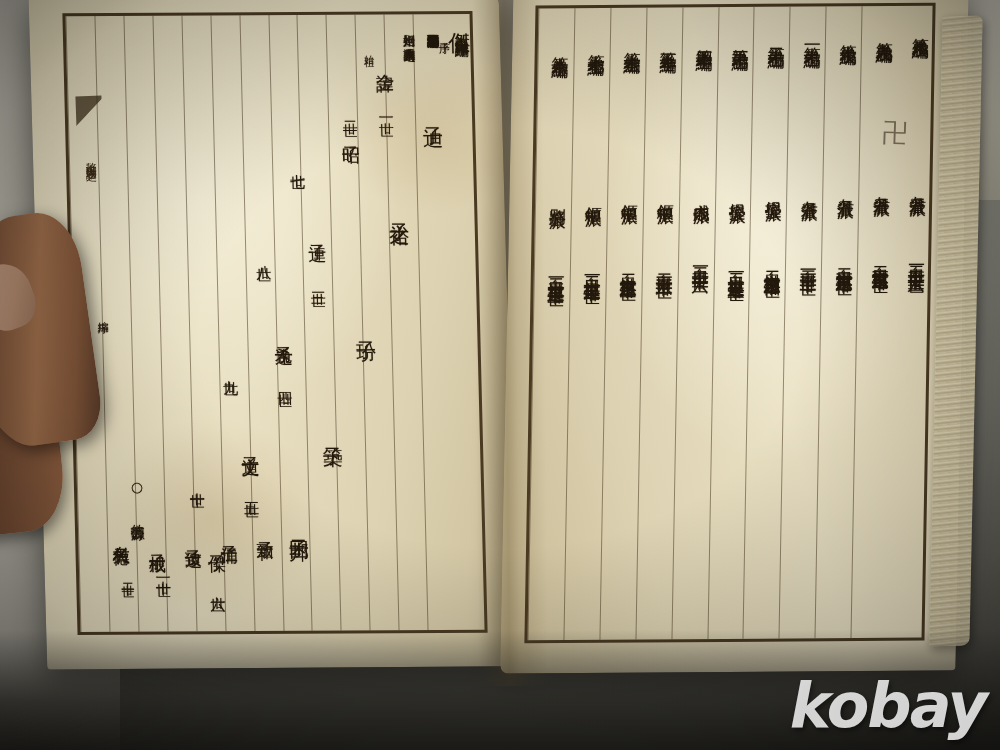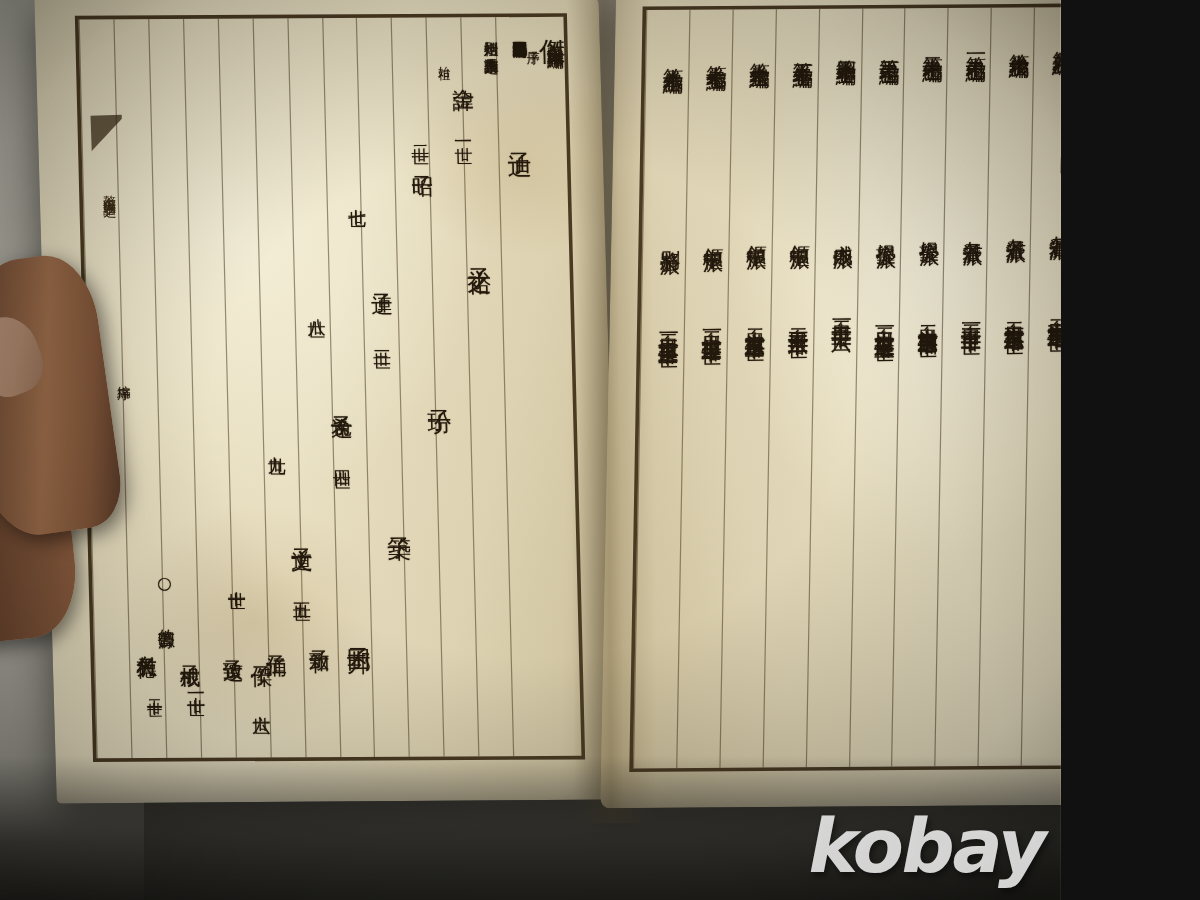--- a/index.html
+++ b/index.html
@@ -5,21 +5,21 @@
   html, body {
     margin: 0;
     padding: 0;
     background: #111;
   }
   body {
     font-family: "Liberation Sans", sans-serif;
   }
   #photo {
     position: relative;
-    width: 884px;
+    width: 1000px;
     height: 750px;
     overflow: hidden;
     background: #8b8b88;
   }
 
   
   .surface {
     position: absolute;
     inset: 0;
     background:

